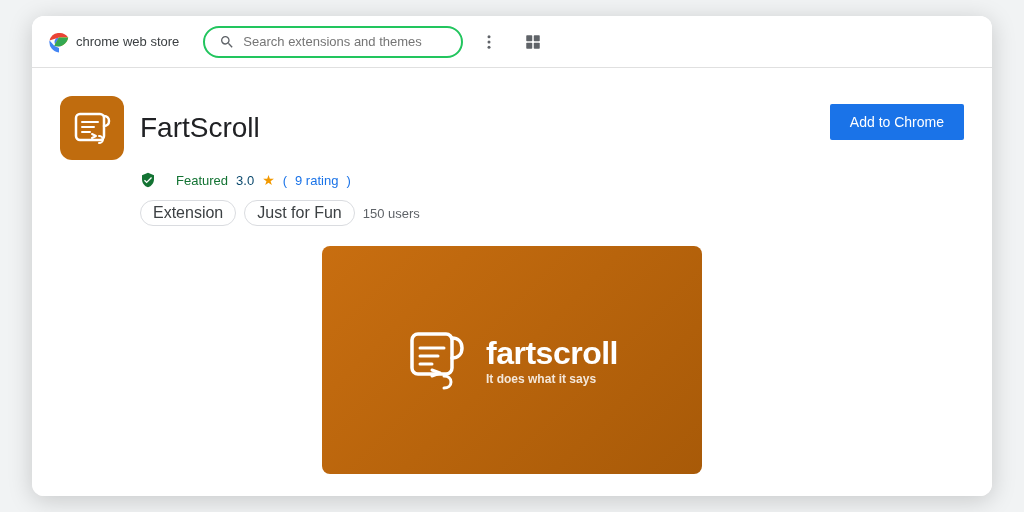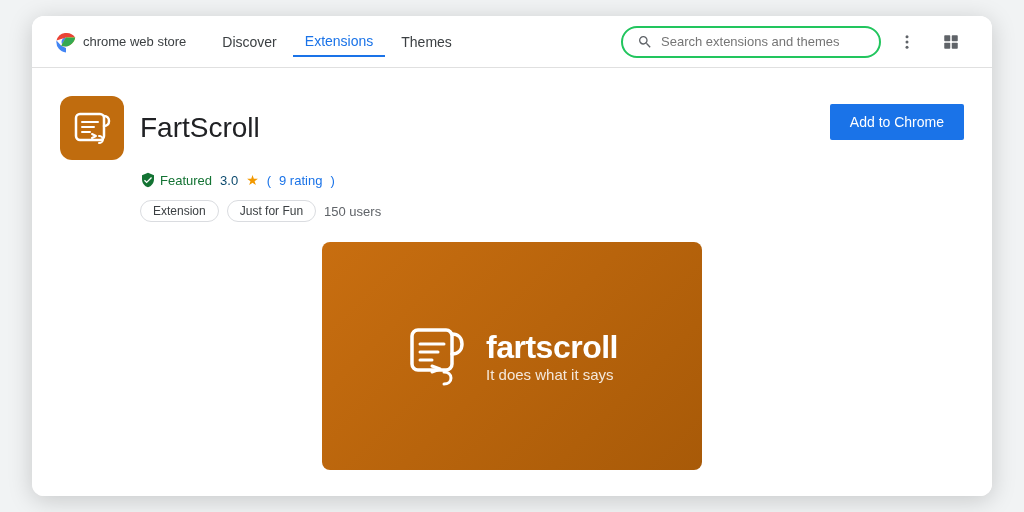--- a/index.html
+++ b/index.html
@@ -20,21 +20,21 @@
       border-radius: 12px;
       box-shadow: 0 4px 24px rgba(0,0,0,0.18);
       display: flex;
       flex-direction: column;
       overflow: hidden;
     }
     
     .nav-bar {
       display: flex;
       align-items: center;
-      padding: 0 23px;
+      padding: 0 16px;
       height: 52px;
       border-bottom: 1px solid #e0e0e0;
       background: #fff;
       flex-shrink: 0;
     }
     .logo-area {
       display: flex;
       align-items: center;
       gap: 6px;
       margin-right: 24px;
@@ -163,21 +163,21 @@
     .rating-row {
       display: flex;
       align-items: center;
       gap: 8px;
       margin-bottom: 12px;
       margin-left: 80px;
     }
     .featured-badge {
       display: flex;
       align-items: center;
-      gap: 4px;
+      gap: 20px;
       color: #137333;
       font-size: 13px;
       font-weight: 500;
     }
     .featured-badge svg { width:16px; height:16px; }
     .rating-stars {
       color: #f29900;
       font-size: 14px;
     }
     .rating-count {
@@ -194,21 +194,21 @@
       display: flex;
       align-items: center;
       gap: 8px;
       margin-bottom: 20px;
       margin-left: 80px;
     }
     .tag {
       border: 1px solid #dadce0;
       border-radius: 16px;
       padding: 3px 12px;
-      font-size: 12px;
+      font-size: 16px;
       color: #3c4043;
     }
     .users-text {
       font-size: 13px;
       color: #5f6368;
     }
     
     .preview-container {
       display: flex;
       justify-content: center;
@@ -238,23 +238,23 @@
       display: flex;
       flex-direction: column;
     }
     .preview-title {
       font-size: 32px;
       font-weight: 700;
       color: #fff;
       letter-spacing: -0.5px;
     }
     .preview-subtitle {
-      font-size: 15px;
+      font-size: 12px;
       color: rgba(255,255,255,0.85);
-      font-weight: 400;
+      font-weight: 700;
     }
     
     .overview-title {
       font-size: 18px;
       font-weight: 700;
       color: #1a237e;
     }
   </style>
 </head>
 <body>
@@ -265,25 +265,20 @@
     <div class="logo-area">
 
       <svg class="rainbow-icon" viewBox="0 0 22 22" fill="none" xmlns="http://www.w3.org/2000/svg">
         <circle cx="11" cy="11" r="4.5" fill="#4285F4"></circle>
         <path d="M11 6.5h9.2A10.5 10.5 0 0 0 1.5 9.5z" fill="#EA4335"></path>
         <path d="M20.2 6.5H11l-4.75 8.23A10.5 10.5 0 0 0 20.2 6.5z" fill="#FBBC05"></path>
         <path d="M6.25 14.73A10.5 10.5 0 0 0 20.2 6.5H11L6.25 14.73z" fill="#34A853"></path>
         <path d="M6.25 14.73 1.5 9.5A10.5 10.5 0 0 0 11 21.5c0-3.8-.02-4.5-.02-4.5z" fill="#4285F4"></path>
       </svg>
       <span class="store-name">chrome web store</span>
-    </div>
-    <div class="nav-links">
-      <a class="nav-link">Discover</a>
-      <a class="nav-link active">Extensions</a>
-      <a class="nav-link">Themes</a>
     </div>
     <div class="nav-right">
       <div class="search-box">
         <svg class="search-icon-svg" width="16" height="16" viewBox="0 0 24 24" fill="currentColor">
           <path d="M15.5 14h-.79l-.28-.27A6.47 6.47 0 0 0 16 9.5 6.5 6.5 0 1 0 9.5 16c1.61 0 3.09-.59 4.23-1.57l.27.28v.79l5 4.99L20.49 19l-4.99-5zm-6 0C7.01 14 5 11.99 5 9.5S7.01 5 9.5 5 14 7.01 14 9.5 11.99 14 9.5 14z"></path>
         </svg>
         <input type="text" placeholder="Search extensions and themes" style="">
       </div>
       <button class="icon-btn">
         <svg width="18" height="18" viewBox="0 0 24 24" fill="currentColor">

